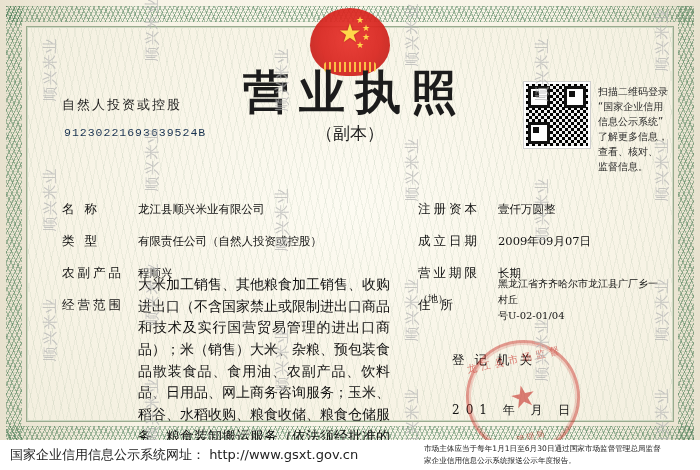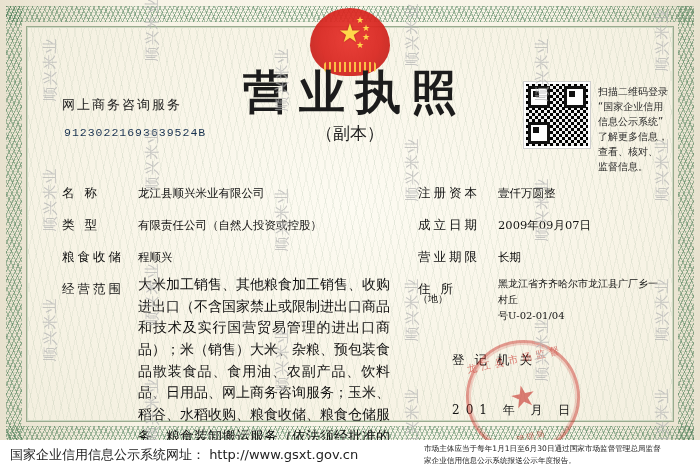--- a/index.html
+++ b/index.html
@@ -173,20 +173,21 @@
     font-size: 11.5px;
     letter-spacing: 1px;
     color: #17314f;
   }
 
   
   .field {
     position: absolute;
     font-family: "DejaVu Serif", serif;
     color: #111;
+    margin-top: 16px;
   }
   .f-label {
     font-size: 12.5px;
     letter-spacing: 3px;
     white-space: nowrap;
   }
   .f-value {
     font-size: 11.5px;
     color: #111;
     white-space: nowrap;
@@ -350,21 +351,21 @@
     <div class="ministar" style="left:52px; top:10px;">★</div>
     <div class="ministar" style="left:58px; top:18px;">★</div>
     <div class="ministar" style="left:58px; top:27px;">★</div>
     <div class="ministar" style="left:52px; top:35px;">★</div>
     <div class="ribbon"></div>
   </div>
 
   <div class="title">营业执照</div>
   <div class="subtitle">（副本）</div>
 
-  <div class="code-label">网上商务咨询服务</div>
+  <div class="code-label">自然人投资或控股</div>
   <div class="code-value">91230221693639524B</div>
 
   <div class="qr">
     <div class="qr-eye tl">
         <i></i>
       </div>
     <div class="qr-eye tr">
         <i></i>
       </div>
     <div class="qr-eye bl">
@@ -386,21 +387,21 @@
   </div>
 
   <div class="field col-left r2">
     <span class="f-label">类  型</span>
   </div>
   <div class="field val-left r2">
     <span class="f-value">有限责任公司（自然人投资或控股）</span>
   </div>
 
   <div class="field col-left r3">
-    <span class="f-label">粮食收储</span>
+    <span class="f-label">农副产品</span>
   </div>
   <div class="field val-left r3">
     <span class="f-value">程顺兴</span>
   </div>
 
   <div class="field col-left r4">
     <span class="f-label">经营范围</span>
   </div>
   <div class="scope-text">大米加工销售、其他粮食加工销售、收购进出口（不含国家禁止或限制进出口商品和技术及实行国营贸易管理的进出口商品）；米（销售）大米、杂粮、预包装食品散装食品、食用油、农副产品、饮料品、日用品、网上商务咨询服务；玉米、稻谷、水稻收购、粮食收储、粮食仓储服务、粮食装卸搬运服务（依法须经批准的项目，经相关部门批准后方可开展经营活动）</div>
 

